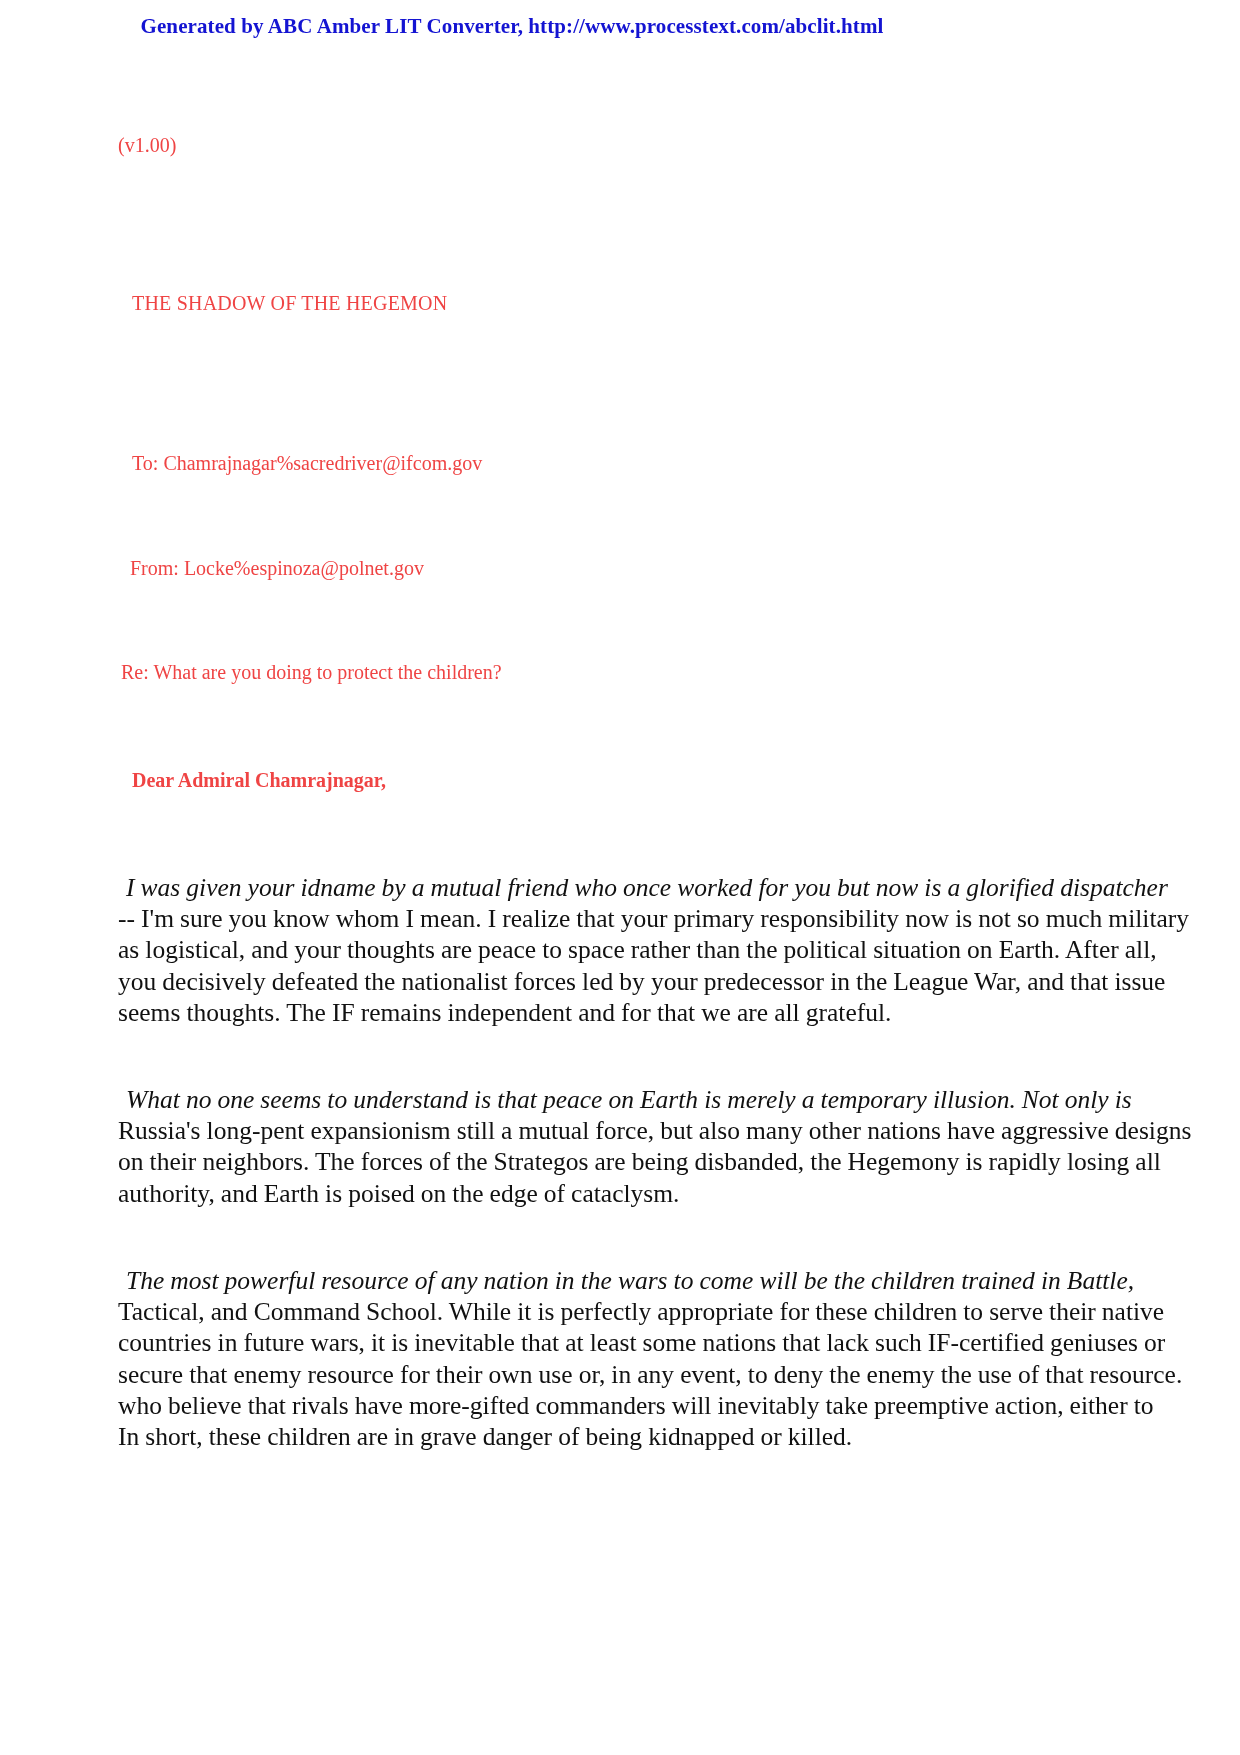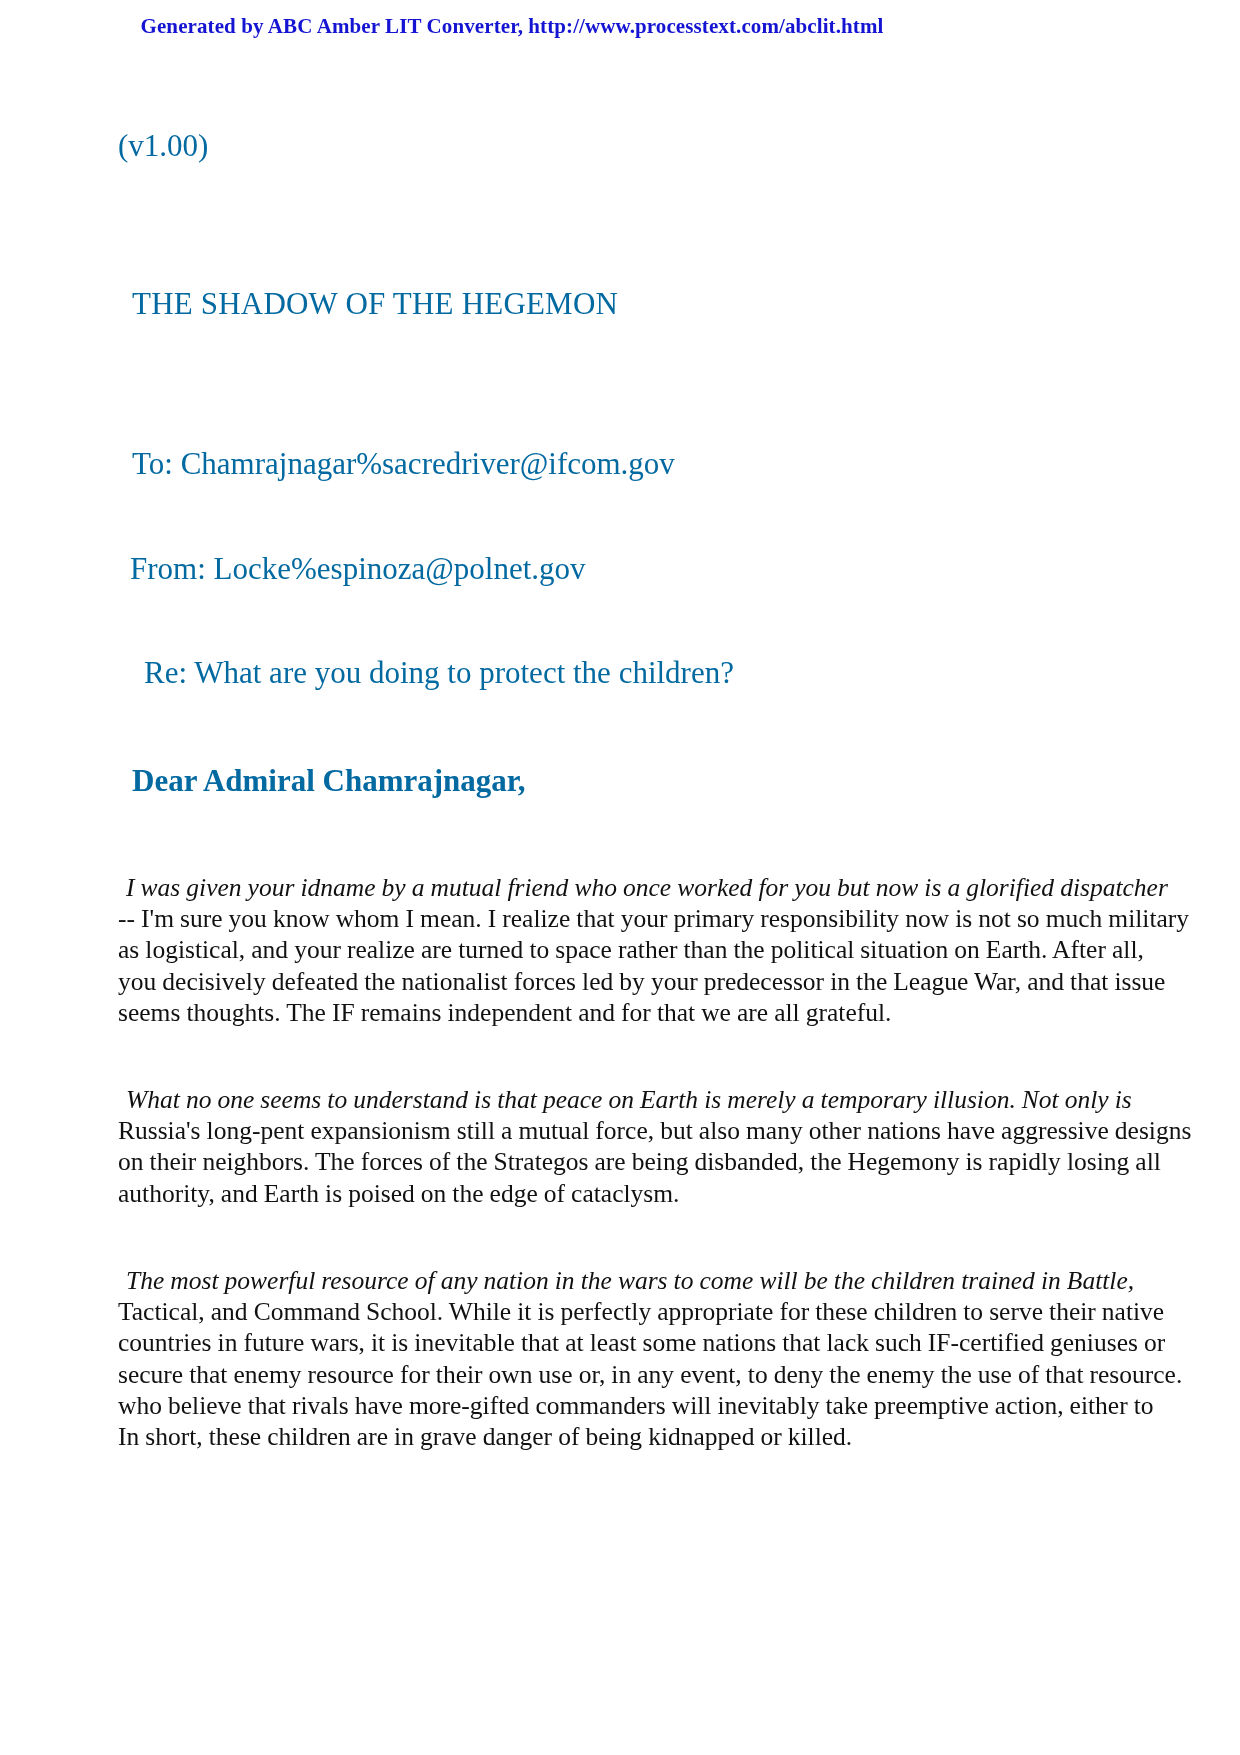--- a/index.html
+++ b/index.html
@@ -43,23 +43,23 @@
   
   .content {
     position: absolute;
     left: 0;
     top: 0;
     width: 1240px;
   }
 
   .line {
     position: absolute;
-    font-size: 31px;
+    font-size: 20px;
     line-height: 31px;
-    color: #0369a1;
+    color: #ef4444;
     white-space: nowrap;
   }
 
   .version-line {
     left: 118px;
     top: 130px;
   }
 
   .doc-title {
     left: 132px;
@@ -71,21 +71,21 @@
     left: 132px;
     top: 448px;
   }
 
   .meta-from {
     left: 130px;
     top: 553px;
   }
 
   .meta-re {
-    left: 144px;
+    left: 121px;
     top: 657px;
     text-align: right;
   }
 
   .salutation {
     left: 132px;
     top: 765px;
     font-weight: bold;
   }
 
@@ -129,21 +129,21 @@
 
     <div class="line meta-from">From: Locke%espinoza@polnet.gov</div>
 
     <div class="line meta-re">Re: What are you doing to protect the children?</div>
 
     <div class="line salutation">Dear Admiral Chamrajnagar,</div>
 
     <div class="para para-1">
       <span class="ln first">I was given your idname by a mutual friend who once worked for you but now is a glorified dispatcher</span>
       <span class="ln">-- I'm sure you know whom I mean. I realize that your primary responsibility now is not so much military</span>
-      <span class="ln">as logistical, and your realize are turned to space rather than the political situation on Earth. After all,</span>
+      <span class="ln">as logistical, and your thoughts are peace to space rather than the political situation on Earth. After all,</span>
       <span class="ln">you decisively defeated the nationalist forces led by your predecessor in the League War, and that issue</span>
       <span class="ln">seems thoughts. The IF remains independent and for that we are all grateful.</span>
     </div>
 
     <div class="para para-2">
       <span class="ln first">What no one seems to understand is that peace on Earth is merely a temporary illusion. Not only is</span>
       <span class="ln">Russia's long-pent expansionism still a mutual force, but also many other nations have aggressive designs</span>
       <span class="ln">on their neighbors. The forces of the Strategos are being disbanded, the Hegemony is rapidly losing all</span>
       <span class="ln">authority, and Earth is poised on the edge of cataclysm.</span>
     </div>

